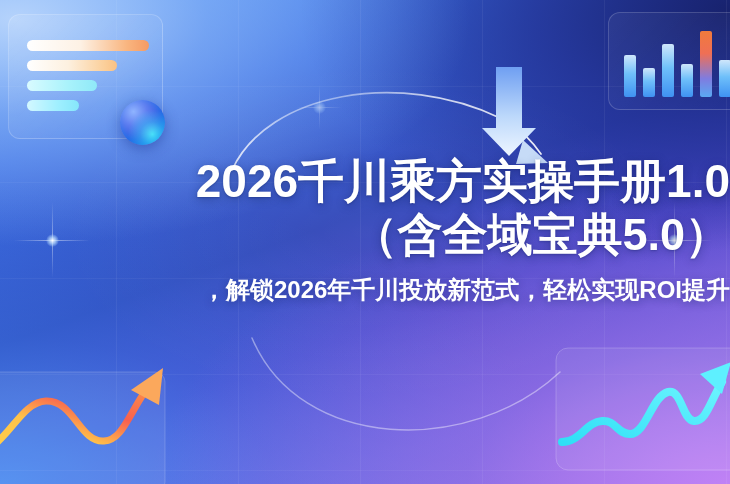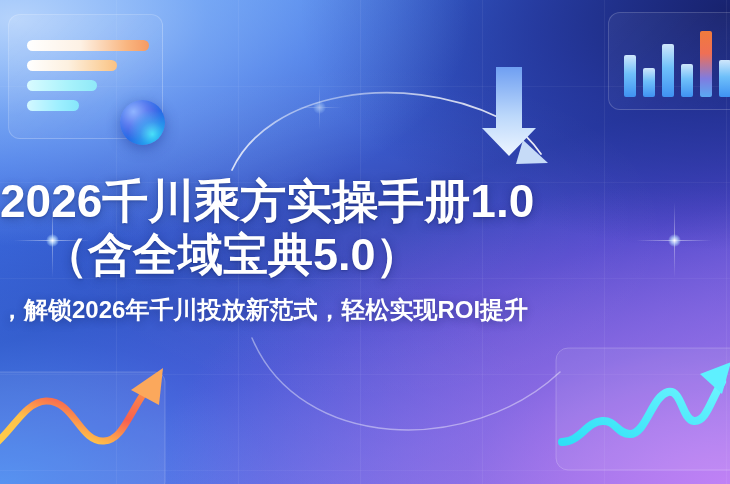--- a/index.html
+++ b/index.html
@@ -57,21 +57,21 @@
   #tr-card{position:absolute;left:608px;top:12px;width:150px;height:98px;
     border:1px solid rgba(255,255,255,0.18);border-top-left-radius:12px;border-bottom-left-radius:12px;
     background:linear-gradient(135deg,rgba(255,255,255,0.055),rgba(255,255,255,0.0));}
   #bars{position:absolute;left:624px;top:24px;width:120px;height:73px;display:flex;align-items:flex-end;gap:7px;}
   .bar{width:12px;border-radius:2px;}
 
   
   svg.layer{position:absolute;left:0;top:0;width:730px;height:484px;overflow:visible;pointer-events:none;}
 
   
-  #textblock{position:absolute;left:0;right:0;top:174px;text-align:left;}
+  #textblock{position:absolute;left:0;right:0;top:154px;text-align:right;}
   #title-1,#title-2{
     color:#ffffff;font-weight:bold;font-size:46px;line-height:54px;letter-spacing:0px;
     text-shadow:0 2px 10px rgba(14,30,90,0.40),0 1px 2px rgba(14,30,90,0.30);white-space:nowrap;}
   #title-2{font-size:45px;padding-left:43px;}
   #subtitle{margin-top:14px;color:#ffffff;font-weight:bold;font-size:24px;line-height:28px;
     text-shadow:0 2px 8px rgba(14,30,90,0.40);white-space:nowrap;}
 </style>
 </head>
 <body>
 

